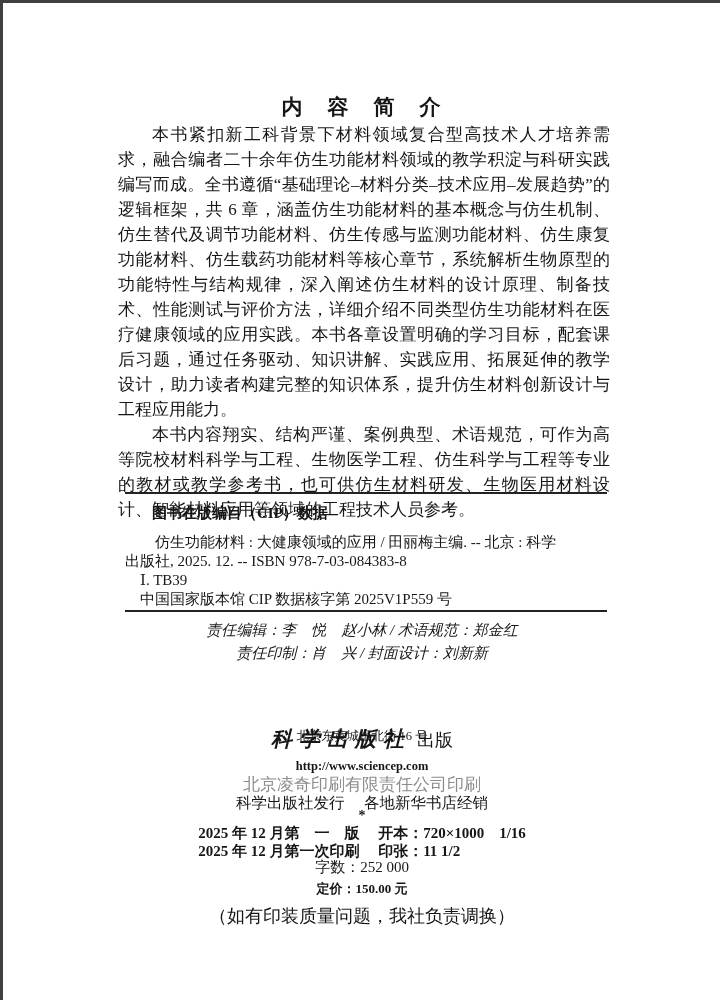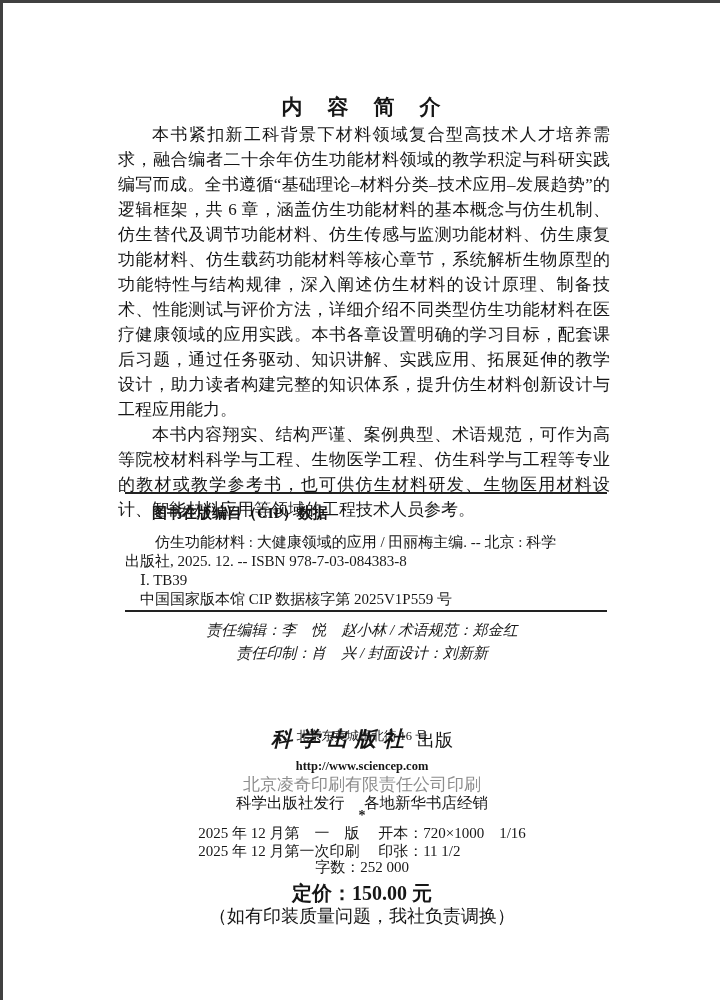--- a/index.html
+++ b/index.html
@@ -59,28 +59,28 @@
   .pub-name .script {
     font-size: 21px; font-weight: bold; font-style: italic;
     letter-spacing: 7px; margin-right: 6px;
   }
   .pub-address  { top: 725px; font-size: 12.5px; font-weight: normal; }
   .pub-postcode { top: 742px; font-size: 12.5px; font-weight: bold; }
   .pub-url      { top: 756px; font-size: 12.5px; font-weight: bold; }
   .pub-printer  { top: 770px; font-size: 17px; color: #8c8c8c; }
   .pub-dist     { top: 790px; font-size: 15.5px; }
   .separator    { top: 805px; font-size: 14px; font-weight: bold; }
-  .edition-block { top: 822px; }
+  .edition-block { top: 822px; font-weight: bold; }
   .edition-block .inner {
     display: inline-block; text-align: left;
     font-size: 15px; line-height: 17.5px;
   }
   .edition-block .inner p { margin: 0; }
   .word-count { top: 855px; font-size: 15px; }
-  .price      { top: 877px; font-size: 20px; font-weight: bold; }
+  .price      { top: 877px; font-size: 13px; font-weight: bold; }
   .notice     { top: 901px; font-size: 18px; }
 </style>
 </head>
 <body>
 
 <div class="page">
 
   <h1 class="intro-title">内　容　简　介</h1>
 
   <div class="intro-body">

